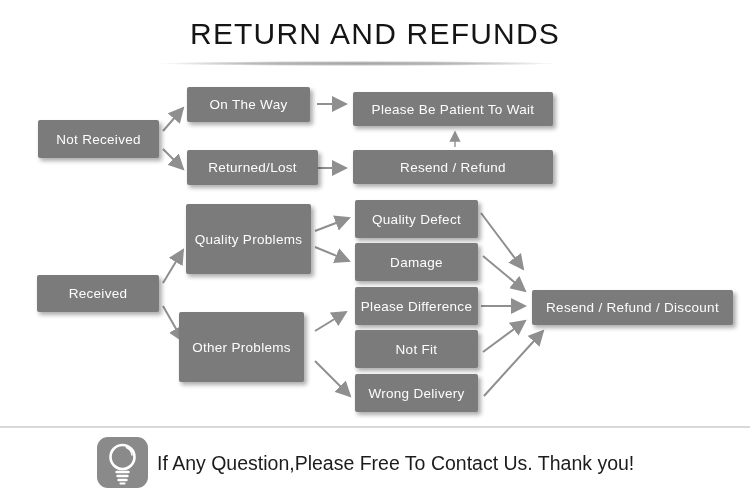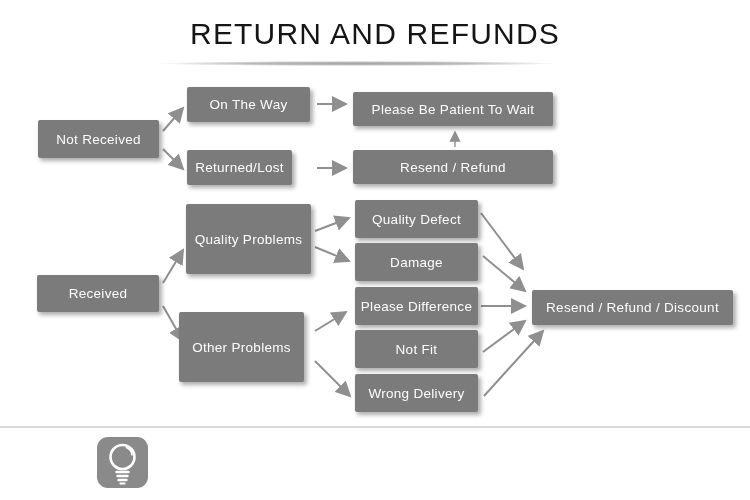--- a/index.html
+++ b/index.html
@@ -62,21 +62,21 @@
       <line x1="481" y1="213" x2="523" y2="269" stroke="#8f8f8f" stroke-width="2" marker-end="url(#arrowhead)"></line>
       <line x1="483" y1="256" x2="525" y2="291" stroke="#8f8f8f" stroke-width="2" marker-end="url(#arrowhead)"></line>
       <line x1="481" y1="306" x2="525" y2="306" stroke="#8f8f8f" stroke-width="2" marker-end="url(#arrowhead)"></line>
       <line x1="483" y1="352" x2="525" y2="321" stroke="#8f8f8f" stroke-width="2" marker-end="url(#arrowhead)"></line>
       <line x1="484" y1="396" x2="543" y2="331" stroke="#8f8f8f" stroke-width="2" marker-end="url(#arrowhead)"></line>
     </svg>
 
   <div id="nodes-layer">
       <div class="node" style="left: 38px; top: 120px; width: 121px; height: 38px;">Not Received</div>
       <div class="node" style="left: 187px; top: 87px; width: 123px; height: 35px;">On The Way</div>
-      <div class="node" style="left: 187px; top: 150px; width: 105px; height: 35px;">Returned/Lost</div>
+      <div class="node" style="left: 187px; top: 150px; width: 131px; height: 35px;">Returned/Lost</div>
       <div class="node" style="left: 353px; top: 92px; width: 200px; height: 34px;">Please Be Patient To Wait</div>
       <div class="node" style="left: 353px; top: 150px; width: 200px; height: 34px;">Resend / Refund</div>
       <div class="node" style="left: 37px; top: 275px; width: 122px; height: 37px;">Received</div>
       <div class="node" style="left: 186px; top: 204px; width: 125px; height: 70px;">Quality Problems</div>
       <div class="node" style="left: 179px; top: 312px; width: 125px; height: 70px;">Other Problems</div>
       <div class="node" style="left: 355px; top: 200px; width: 123px; height: 38px;">Quality Defect</div>
       <div class="node" style="left: 355px; top: 243px; width: 123px; height: 38px;">Damage</div>
       <div class="node" style="left: 355px; top: 287px; width: 123px; height: 38px;">Please Difference</div>
       <div class="node" style="left: 355px; top: 330px; width: 123px; height: 38px;">Not Fit</div>
       <div class="node" style="left: 355px; top: 374px; width: 123px; height: 38px;">Wrong Delivery</div>
@@ -88,14 +88,15 @@
   <svg id="footer-icon" viewBox="0 0 51 51">
     <rect x="0" y="0" width="51" height="51" rx="11" class="icon-bg" fill="#8a8a8a"></rect>
     <circle cx="25.5" cy="20" r="12" fill="none" class="icon-stroke" stroke-width="2.6" stroke="#ffffff"></circle>
     <path d="M 29.5 10.5 a 9 9 0 0 1 5.5 7.5" fill="none" class="icon-stroke" stroke-width="1.6" stroke-linecap="round" stroke="#ffffff"></path>
     <line x1="19.5" y1="35" x2="31.5" y2="35" class="icon-stroke" stroke-width="2.4" stroke-linecap="round" stroke="#ffffff"></line>
     <line x1="20.5" y1="39" x2="30.5" y2="39" class="icon-stroke" stroke-width="2.4" stroke-linecap="round" stroke="#ffffff"></line>
     <line x1="21.5" y1="43" x2="29.5" y2="43" class="icon-stroke" stroke-width="2.4" stroke-linecap="round" stroke="#ffffff"></line>
     <line x1="23.5" y1="46.5" x2="27.5" y2="46.5" class="icon-stroke" stroke-width="2.2" stroke-linecap="round" stroke="#ffffff"></line>
   </svg>
 
+  <div id="footer-message">If Any Question,Please Free To Contact Us. Thank you!</div>
 
 </div>
 
 </body></html>

